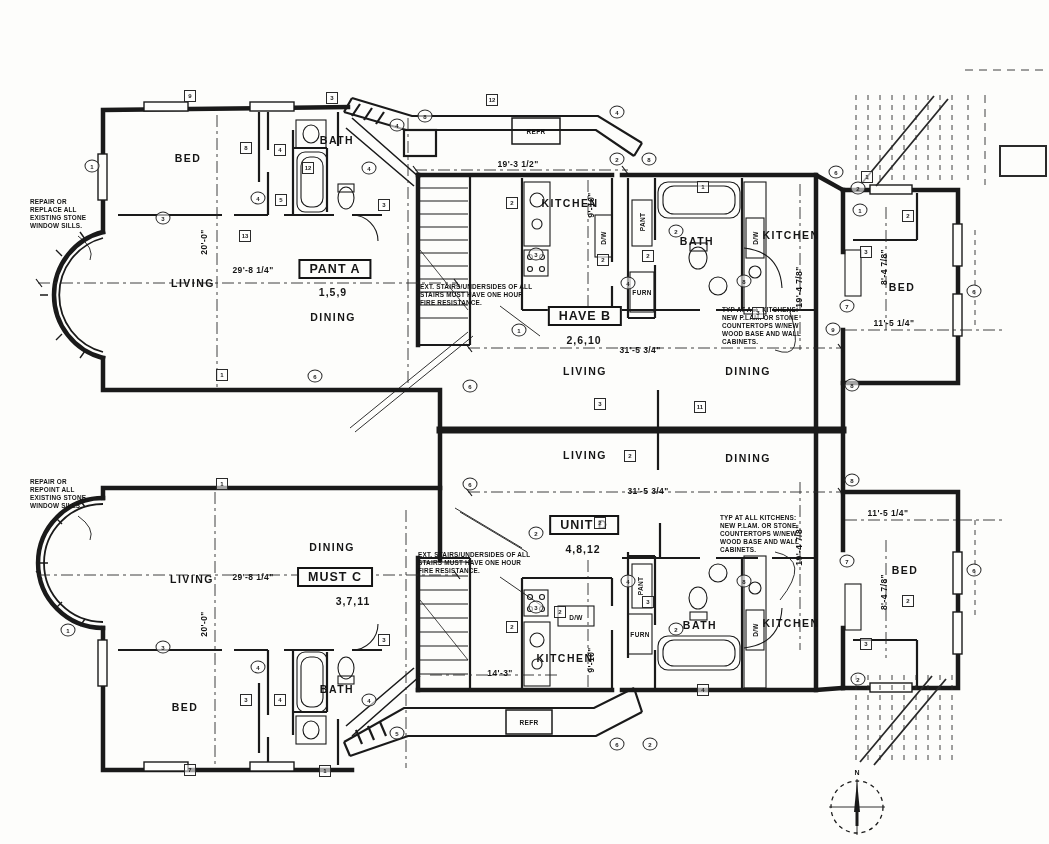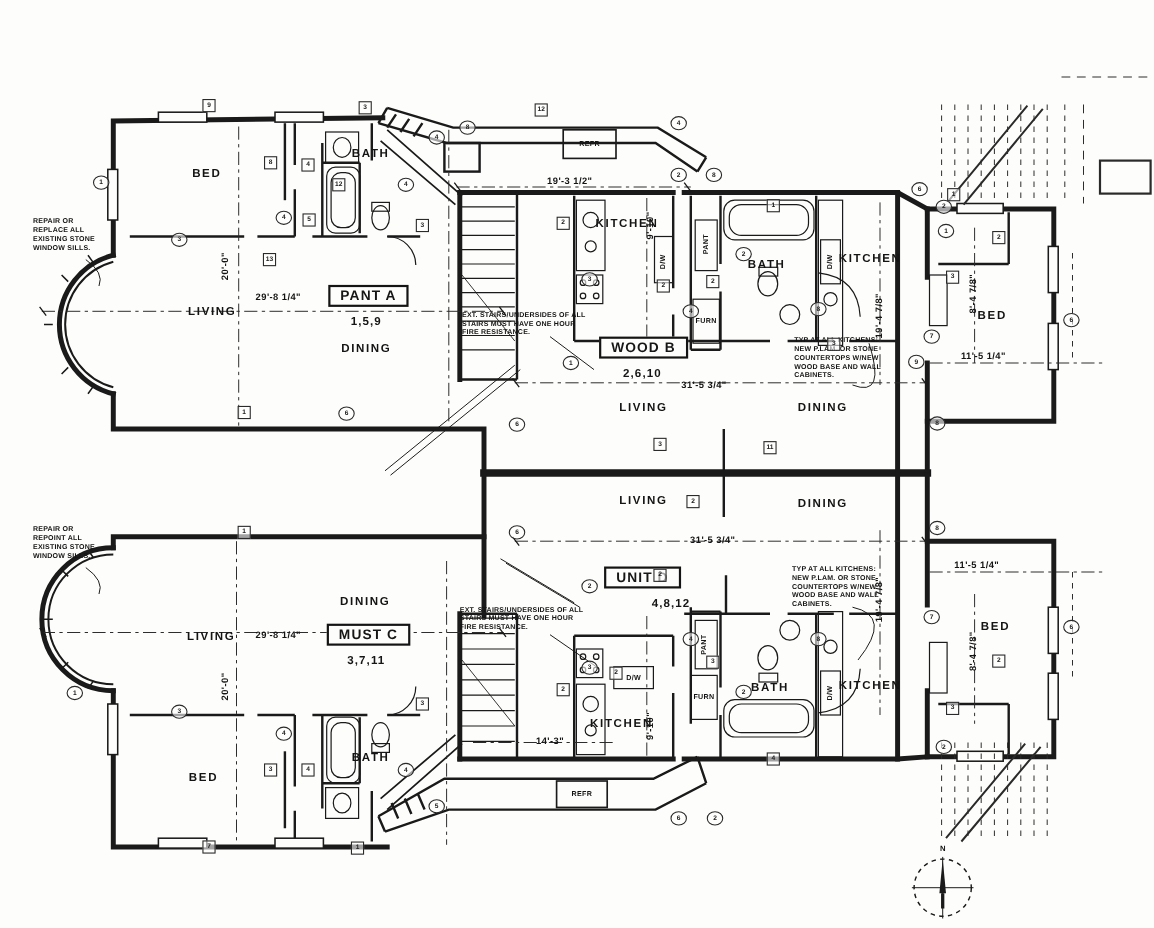--- a/index.html
+++ b/index.html
@@ -224,33 +224,33 @@
     <path d="M857,812 V826" stroke="#1a1a1a" stroke-width="3"></path>
   </g>
 </svg>
 
 <div class="unit-box" style="left:335px;top:269px">
   <span>PANT A</span>
 </div>
 <div class="unit-floors" style="left:333px;top:292px">1,5,9</div>
 
 <div class="unit-box" style="left:585px;top:316px">
-  <span>WOOD B</span>
+  <span>HAVE B</span>
 </div>
 <div class="unit-floors" style="left:584px;top:340px">2,6,10</div>
 
 <div class="unit-box" style="left:335px;top:577px">
   <span>MUST C</span>
 </div>
-<div class="unit-floors" style="left:333px;top:601px">3,7,11</div>
+<div class="unit-floors" style="left:353px;top:601px">3,7,11</div>
 
 <div class="unit-box" style="left:584px;top:525px">
   <span>UNIT D</span>
 </div>
-<div class="unit-floors" style="left:610px;top:549px">4,8,12</div>
+<div class="unit-floors" style="left:583px;top:549px">4,8,12</div>
 
 <div id="labels-layer">
       <span class="lbl room" style="left: 188px; top: 158px;">BED</span>
       <span class="lbl room" style="left: 337px; top: 140px;">BATH</span>
       <span class="lbl room" style="left: 193px; top: 283px;">LIVING</span>
       <span class="lbl room" style="left: 333px; top: 317px;">DINING</span>
       <span class="lbl room" style="left: 570px; top: 203px;">KITCHEN</span>
       <span class="lbl room" style="left: 697px; top: 241px;">BATH</span>
       <span class="lbl room" style="left: 791px; top: 235px;">KITCHEN</span>
       <span class="lbl room" style="left: 902px; top: 287px;">BED</span>

